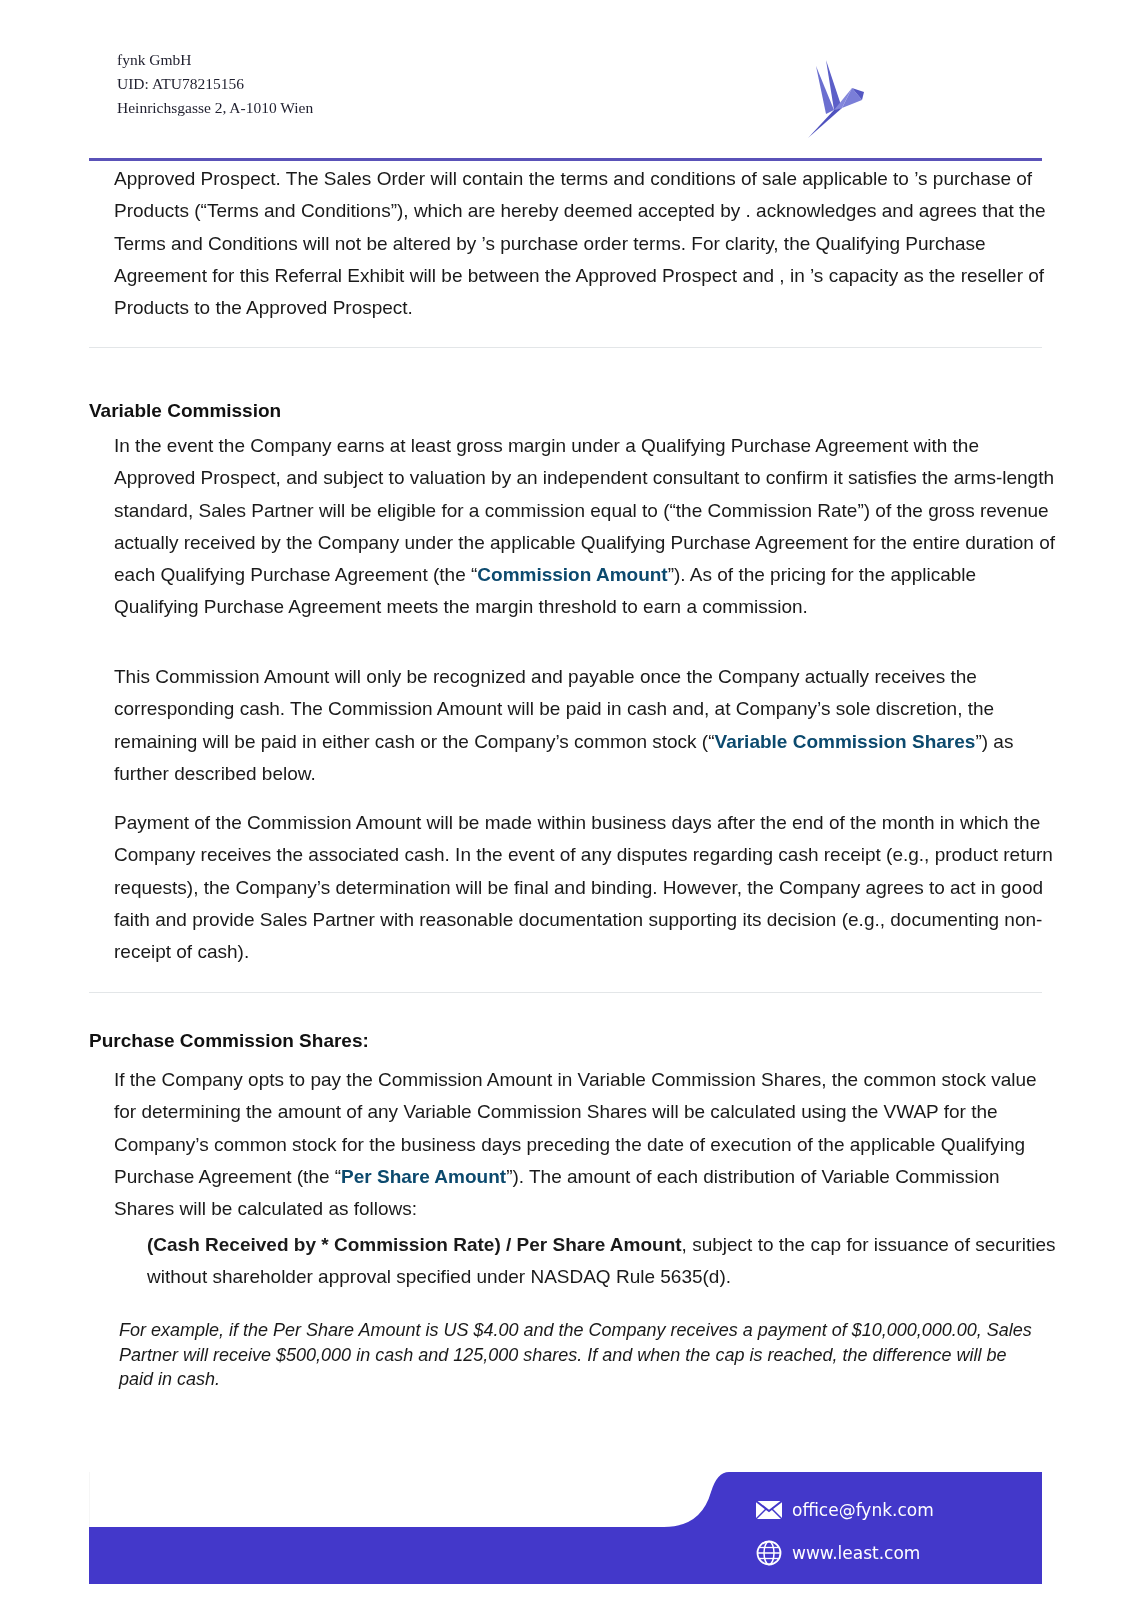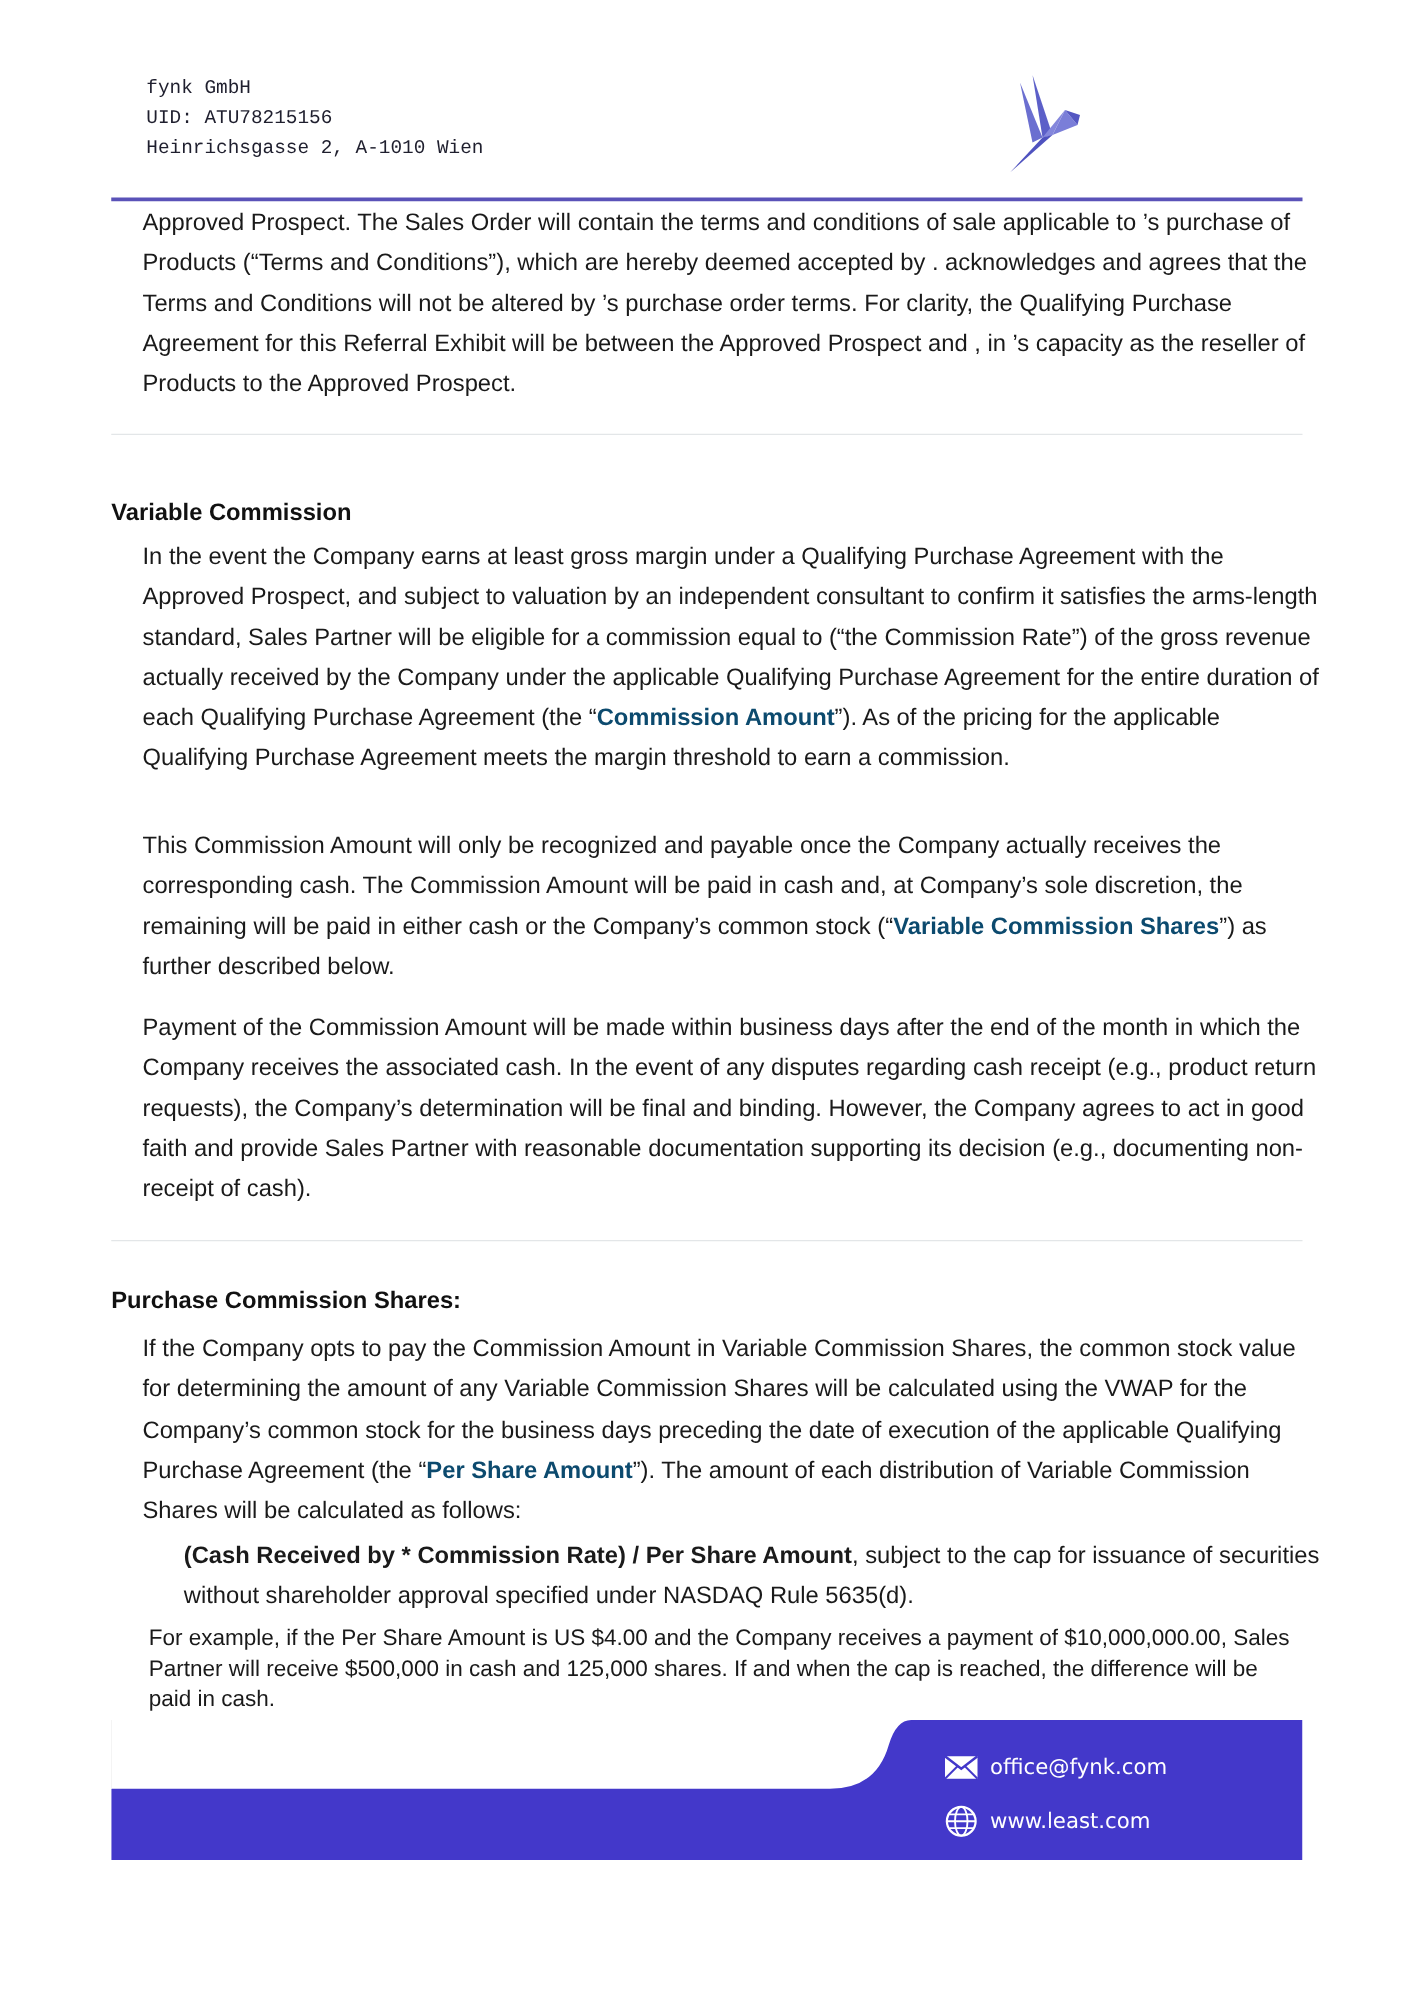--- a/index.html
+++ b/index.html
@@ -1,40 +1,40 @@
 <!DOCTYPE html>
 <html><head>
   <meta charset="utf-8">
   <style>
     * { box-sizing: border-box; margin: 0; padding: 0; }
     html, body { width: 1131px; height: 1600px; background: #ffffff; }
     body { position: relative; font-family: "Liberation Sans", sans-serif; color: #1a1a1a; overflow: hidden; }
 
     .header { position: absolute; left: 0; top: 0; width: 1131px; height: 162px; }
-    .company-block { position: absolute; left: 117px; top: 58px; font-family: Liberation Mono, monospace; font-size: 15.5px; line-height: 24px; color: #1f1f2e; }
+    .company-block { position: absolute; left: 117px; top: 48px; font-family: Liberation Serif, serif; font-size: 15.5px; line-height: 24px; color: #1f1f2e; }
     .company-block div { white-space: nowrap; }
 
     .logo { position: absolute; left: 808px; top: 60px; width: 210px; height: 80px; }
     .logo-mark { position: absolute; left: 0; top: 0; width: 70px; height: 80px; }
     .logo-text { position: absolute; left: 78px; top: 0; font-family: "DejaVu Sans", sans-serif; font-weight: bold; font-size: 58px; line-height: 76px; color: #141a2c; letter-spacing: -1px; }
 
     .header-rule { position: absolute; left: 89px; top: 158px; width: 953px; height: 3px; background: #5a52b8; }
 
     .section-rule { position: absolute; left: 89px; height: 1px; width: 953px; background: #e3e6e8; }
 
     .heading { position: absolute; left: 89px; font-weight: bold; font-size: 19px; line-height: 28px; color: #111; }
 
     .para { position: absolute; left: 89px; width: 950px; font-size: 19px; line-height: 32.3px; color: #1a1a1a; margin-left: 25px; }
     .para b { font-weight: bold; color: #0c4a6e; }
 
     .formula { position: absolute; left: 119px; width: 920px; font-size: 19px; line-height: 32.3px; color: #1a1a1a; margin-left: 28px; }
     .formula b { font-weight: bold; }
-    .example { position: absolute; left: 119px; width: 920px; font-size: 18px; line-height: 24.5px; color: #1a1a1a; }
+    .example { position: absolute; left: 119px; width: 920px; font-size: 18px; line-height: 24.5px; font-style: italic; color: #1a1a1a; margin-top: 20px; }
 
-    .footer { position: absolute; left: 89px; top: 1376px; width: 953px; height: 112px; text-align: right; }
+    .footer { position: absolute; left: 89px; top: 1472px; width: 953px; height: 112px; text-align: right; }
     .footer svg.bg { position: absolute; left: 0; top: 0; width: 953px; height: 112px; }
     .footer-contact { position: absolute; left: 665px; display: flex; align-items: center; color: #ffffff; font-family: "DejaVu Sans", sans-serif; font-size: 17px; }
     .footer-contact .ico { width: 30px; height: 24px; margin-right: 8px; display: inline-flex; align-items: center; justify-content: center; }
     .email-row { top: 26px; }
     .web-row { top: 69px; }
   </style>
 </head>
 <body>
 
 <div class="header">

